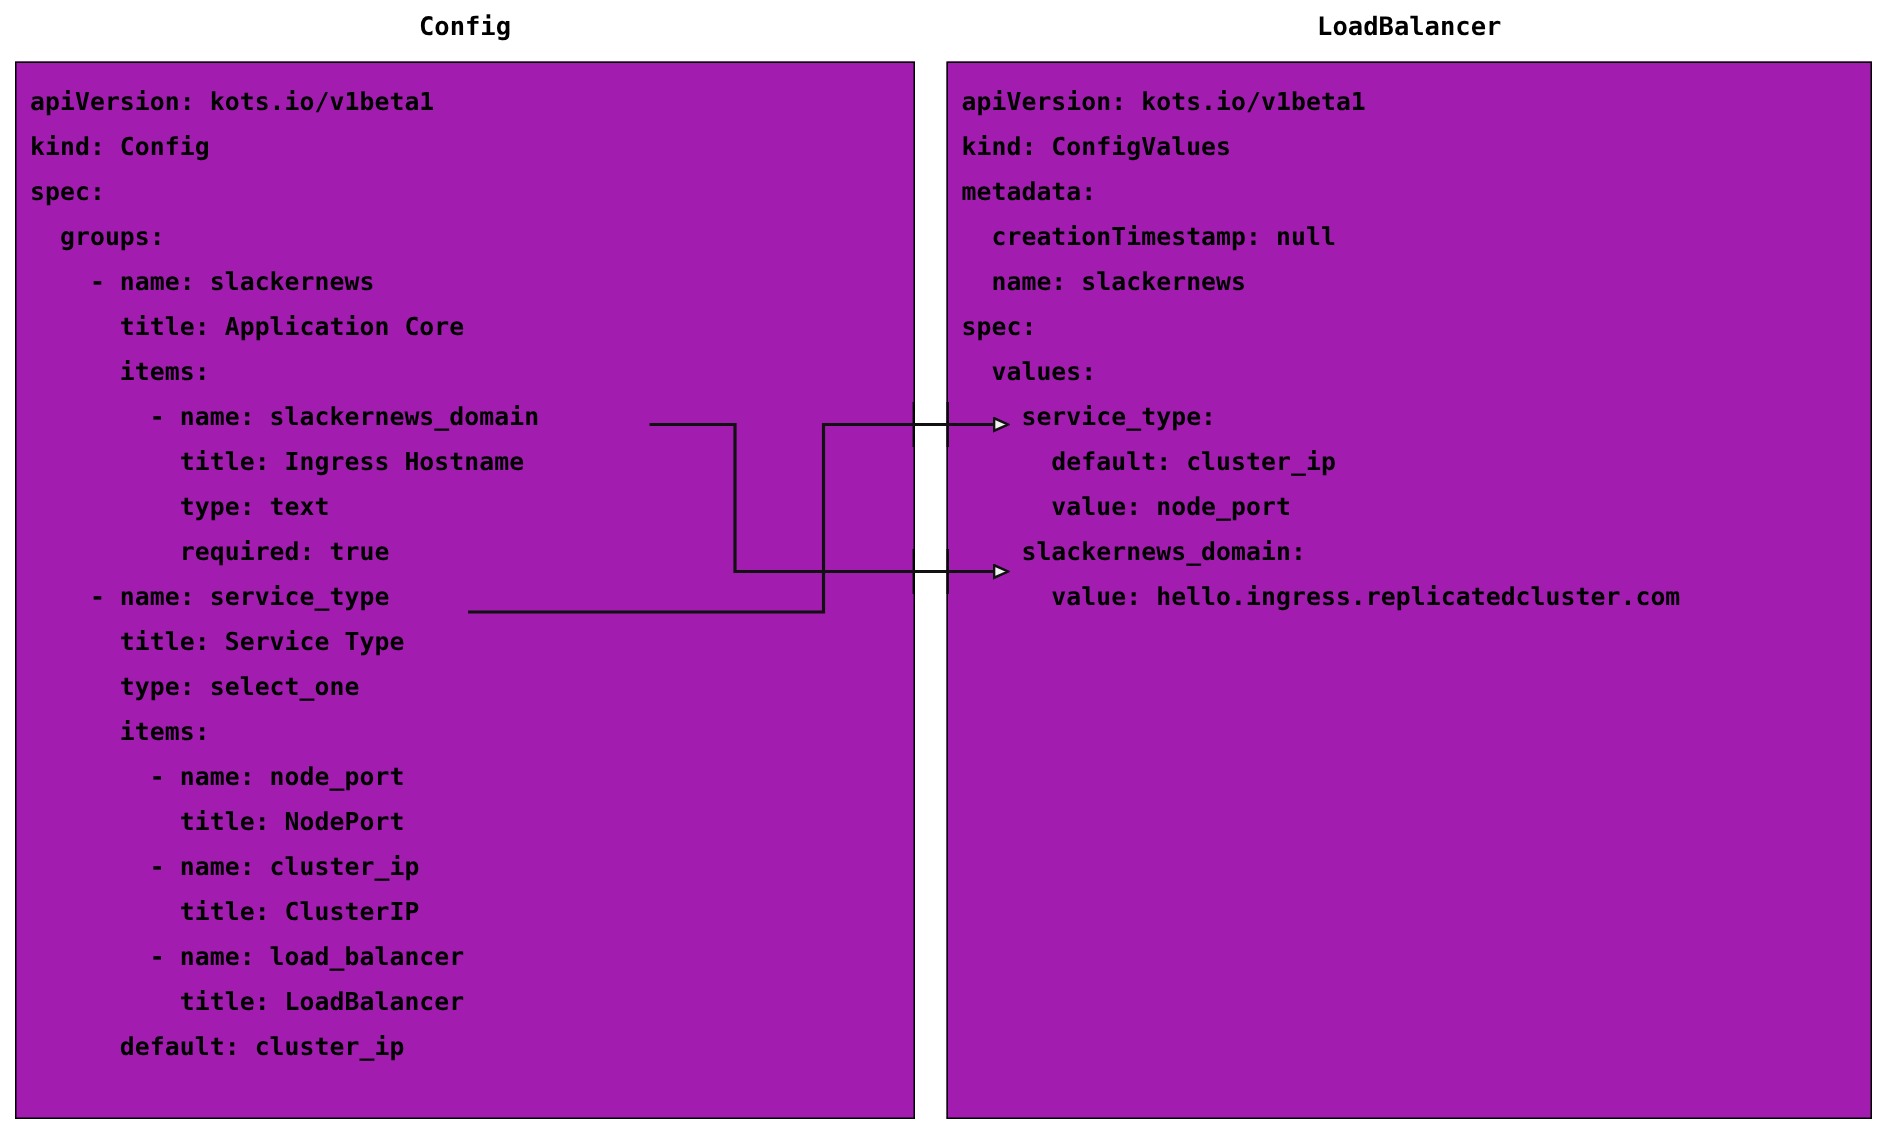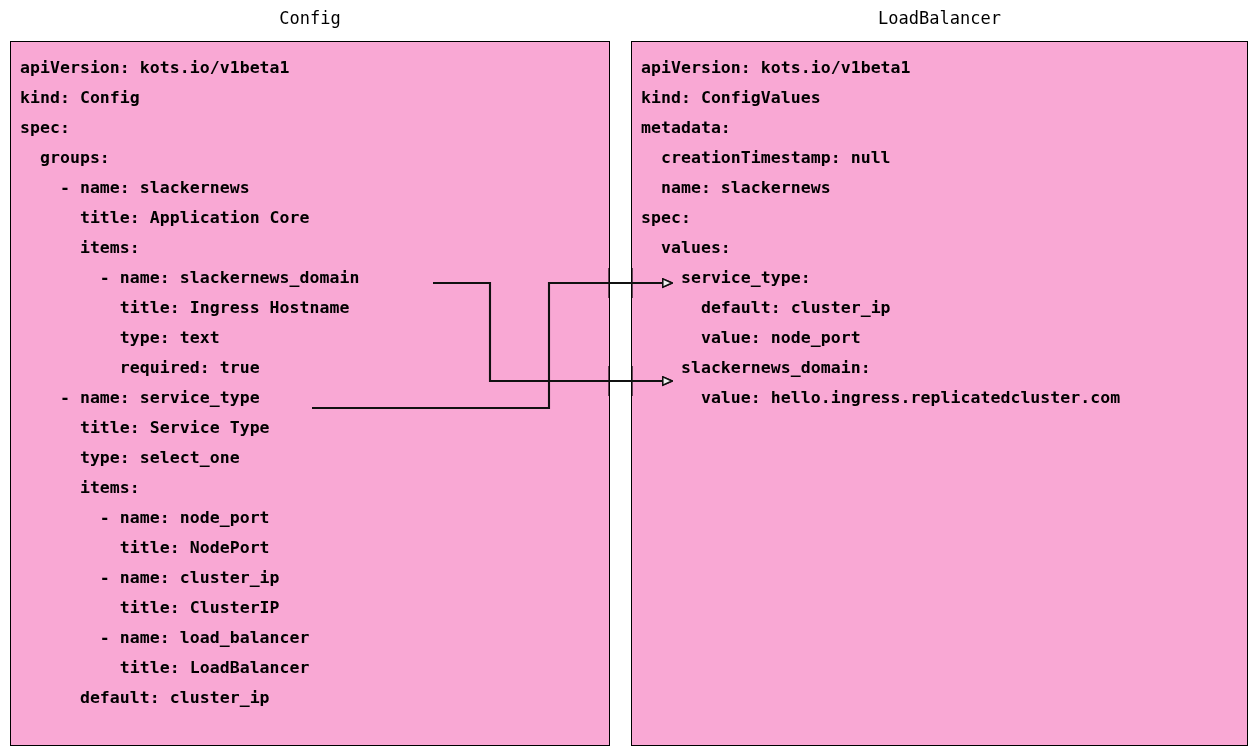--- a/index.html
+++ b/index.html
@@ -19,34 +19,34 @@
     left: 0; top: 0;
     width: 1258px;
     height: 756px;
   }
 
   
   .panel-title {
     position: absolute;
     font-family: "DejaVu Sans Mono", "Liberation Mono", monospace;
     font-size: 17px;
-    font-weight: normal;
+    font-weight: bold;
     color: #000000;
     letter-spacing: 0px;
     white-space: pre;
     text-align: center;
     line-height: 20px;
   }
   #title-config  { left: 10px;  top: 8px;  width: 600px; }
   #title-values  { left: 631px; top: 8px;  width: 617px; }
 
   
   .panel {
     position: absolute;
-    background: #f9a8d4;
+    background: #a21caf;
     border: 1.6px solid #000000;
     box-sizing: border-box;
   }
   #panel-config {
     left: 10px;  top: 41px;
     width: 600px; height: 705px;
   }
   #panel-values {
     left: 631px; top: 41px;
     width: 617px; height: 705px;

